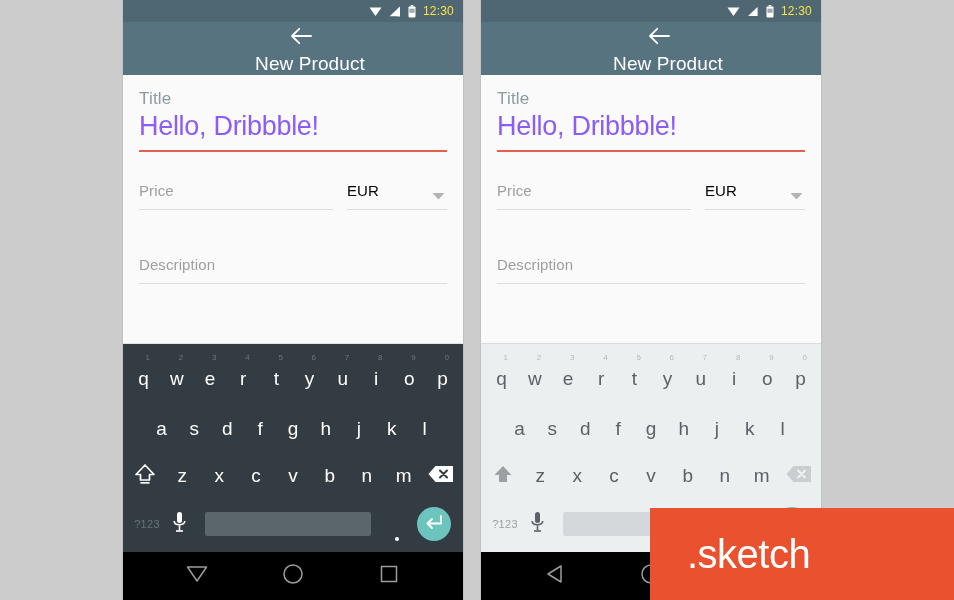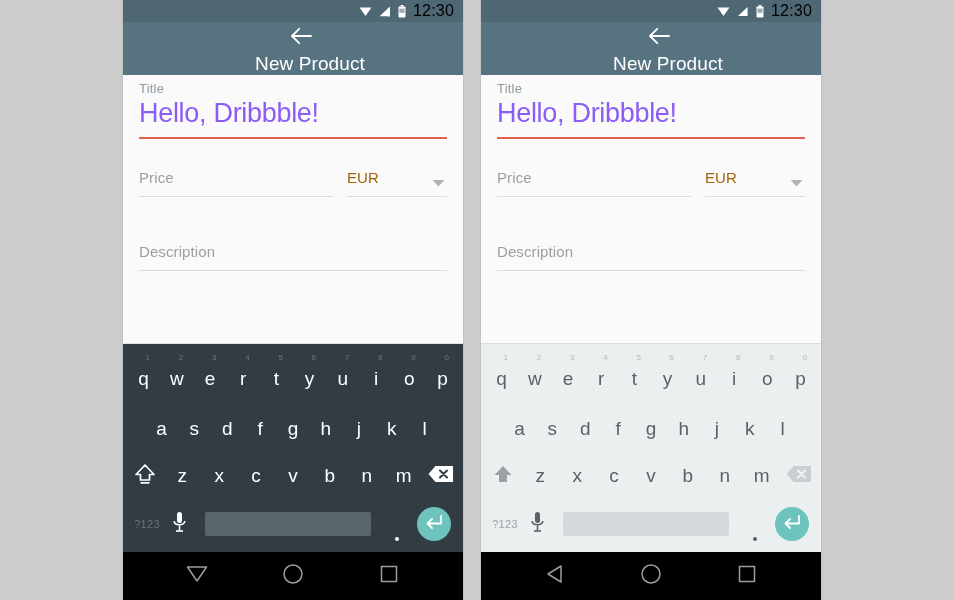--- a/index.html
+++ b/index.html
@@ -38,22 +38,22 @@
     background: #4e6773;
     display: flex;
     align-items: center;
     justify-content: flex-end;
     padding-right: 9px;
     box-sizing: border-box;
     gap: 7px;
   }
   .sb-icon { display: block; }
   .sb-time {
-    color: #000000;
-    font-size: 16px;
+    color: #fde047;
+    font-size: 12px;
     letter-spacing: .2px;
     line-height: 1;
     padding-bottom: 1px;
   }
 
   
   .appbar {
     height: 53px;
     background: #577380;
     display: flex;
@@ -79,23 +79,23 @@
 
   
   .content {
     background: #fafafa;
     padding: 0 16px;
     box-sizing: border-box;
   }
   .field { position: relative; }
 
   .field-label-small {
-    font-size: 13px;
+    font-size: 17px;
     color: #8d9aa2;
-    padding-top: 6px;
+    padding-top: 14px;
     letter-spacing: .2px;
   }
   .field-value-big {
     font-size: 27px;
     color: #8b5cf6;
     padding-top: 2px;
     padding-bottom: 8px;
     letter-spacing: -.3px;
     white-space: nowrap;
   }
@@ -119,21 +119,21 @@
   .row .cur-col    { width: 100px; position: relative; }
 
   .placeholder-text {
     font-size: 15px;
     color: #9e9e9e;
     padding-bottom: 10px;
     letter-spacing: .1px;
   }
   .value-text {
     font-size: 15px;
-    color: #a16207;
+    color: #000000;
     padding-bottom: 10px;
     letter-spacing: .1px;
   }
   .dropdown-caret {
     position: absolute;
     right: 2px;
     top: 4px;
   }
   .desc-field { margin-top: 46px; }
 
@@ -746,14 +746,17 @@
       <div class="nav-btn">
         <span>
           <svg width="20" height="20" viewBox="0 0 20 20">
             <rect x="2.5" y="2.5" width="15" height="15" fill="none" stroke="#9c9c9c" stroke-width="1.5"></rect>
           </svg>
         </span>
       </div>
     </div>
   </div>
 
+  <div class="sketch-badge">
+    <span class="sketch-text">.sketch</span>
+  </div>
 
 </div>
 
 </body></html>

